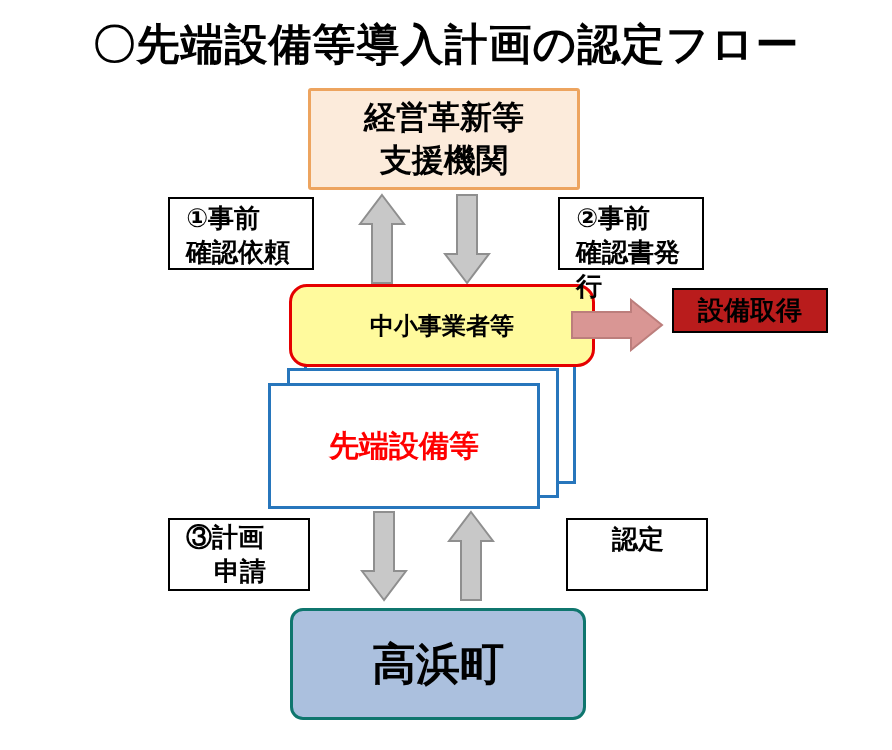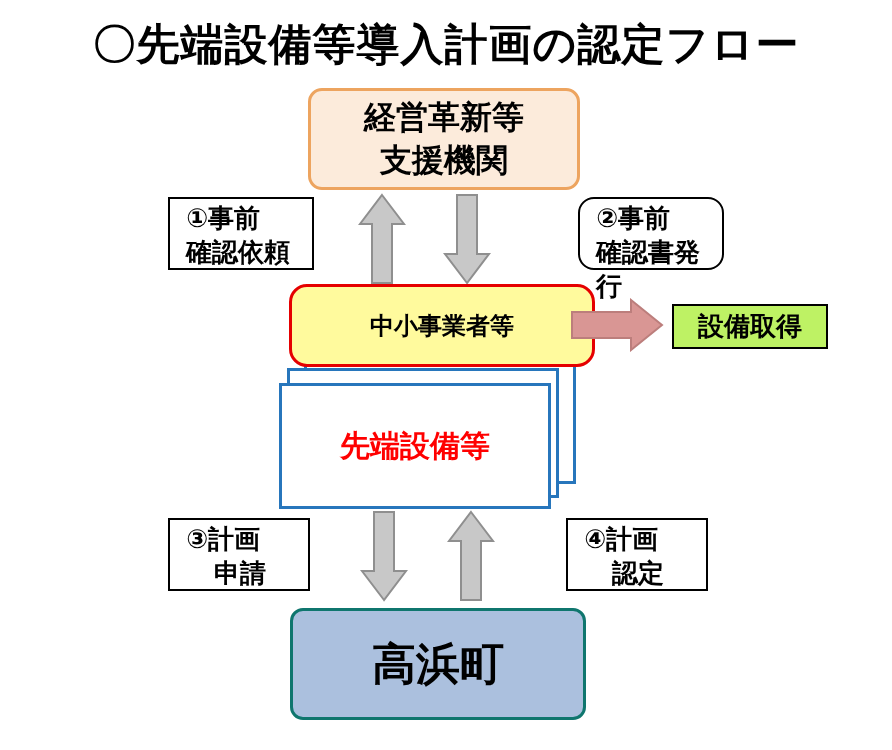--- a/index.html
+++ b/index.html
@@ -29,21 +29,21 @@
     display: flex;
     flex-direction: column;
     align-items: center;
     justify-content: center;
     text-align: center;
   }
   .support-box {
     left: 308px; top: 88px; width: 272px; height: 102px;
     background: #FCEBDB;
     border: 3px solid #EDA45F;
-    border-radius: 14px;
+    border-radius: 3px;
     font-size: 32px;
     line-height: 1.35;
     z-index: 2;
   }
   .sme-box {
     left: 289px; top: 284px; width: 306px; height: 83px;
     background: #FFFA9D;
     border: 3px solid #E50000;
     border-radius: 18px;
     font-size: 24px;
@@ -64,41 +64,41 @@
     border: 2px solid #000000;
     font-size: 26px;
     line-height: 1.3;
     padding: 3px 16px;
     z-index: 3;
   }
   .label-box .line { display: block; }
   .label-box .indent { padding-left: 28px; }
   .equip-box {
     position: absolute;
-    left: 672px; top: 304px; width: 156px; height: 45px;
+    left: 672px; top: 288px; width: 156px; height: 45px;
     box-sizing: border-box;
-    background: #bef264;
+    background: #b91c1c;
     border: 2px solid #000000;
     font-size: 26px;
     display: flex;
     align-items: center;
     justify-content: center;
     z-index: 3;
   }
   .doc {
     position: absolute;
     box-sizing: border-box;
     background: #ffffff;
     border: 3px solid #2776BC;
     z-index: 1;
   }
   .doc-back  { left: 304px; top: 354px; width: 272px; height: 130px; }
   .doc-mid   { left: 287px; top: 368px; width: 272px; height: 130px; }
   .doc-front {
-    left: 279px; top: 383px; width: 272px; height: 126px;
+    left: 268px; top: 383px; width: 272px; height: 126px;
     display: flex;
     flex-direction: column;
     align-items: center;
     justify-content: center;
     text-align: center;
     color: #FF0000;
     font-size: 30px;
     line-height: 1.4;
   }
   .arrow { position: absolute; z-index: 2; }
@@ -118,21 +118,21 @@
   <div class="rounded-box support-box">
     <span>経営革新等</span>
     <span>支援機関</span>
   </div>
 
   <div class="label-box" style="left:168px; top:197px; width:146px; height:73px;">
     <span class="line">①事前</span>
     <span class="line">確認依頼</span>
   </div>
 
-  <div class="label-box" style="left:578px; top:197px; width:146px; height:73px;border-radius:16px;">
+  <div class="label-box" style="left:558px; top:197px; width:146px; height:73px;">
     <span class="line">②事前</span>
     <span class="line">確認書発行</span>
   </div>
 
   <svg class="arrow arrow-up-1" width="48" height="92" viewBox="0 0 48 92">
     <polygon points="24,2 46,31 34,31 34,90 14,90 14,31 2,31" fill="#C8C8C8" stroke="#8F8F8F" stroke-width="2"></polygon>
   </svg>
   <svg class="arrow arrow-down-1" width="48" height="92" viewBox="0 0 48 92">
     <polygon points="24,90 2,61 14,61 14,2 34,2 34,61 46,61" fill="#C8C8C8" stroke="#8F8F8F" stroke-width="2"></polygon>
   </svg>
@@ -148,27 +148,26 @@
   <div class="equip-box">
     <span>設備取得</span>
   </div>
 
   <div class="doc doc-back"></div>
   <div class="doc doc-mid"></div>
   <div class="doc doc-front">
     <span>先端設備等</span>
   </div>
 
-  <div class="label-box" style="left:168px; top:518px; width:142px; height:73px;">
+  <div class="label-box" style="left:168px; top:518px; width:142px; height:73px;font-family:Liberation Mono, monospace;">
     <span class="line">③計画</span>
     <span class="line indent">申請</span>
   </div>
 
   <div class="label-box" style="left:566px; top:518px; width:142px; height:73px;">
-    <span class="line">④計画</span>
     <span class="line indent">認定</span>
   </div>
 
   <svg class="arrow arrow-down-2" width="48" height="92" viewBox="0 0 48 92">
     <polygon points="24,90 2,61 14,61 14,2 34,2 34,61 46,61" fill="#C8C8C8" stroke="#8F8F8F" stroke-width="2"></polygon>
   </svg>
   <svg class="arrow arrow-up-2" width="48" height="92" viewBox="0 0 48 92">
     <polygon points="24,2 46,31 34,31 34,90 14,90 14,31 2,31" fill="#C8C8C8" stroke="#8F8F8F" stroke-width="2"></polygon>
   </svg>
 

